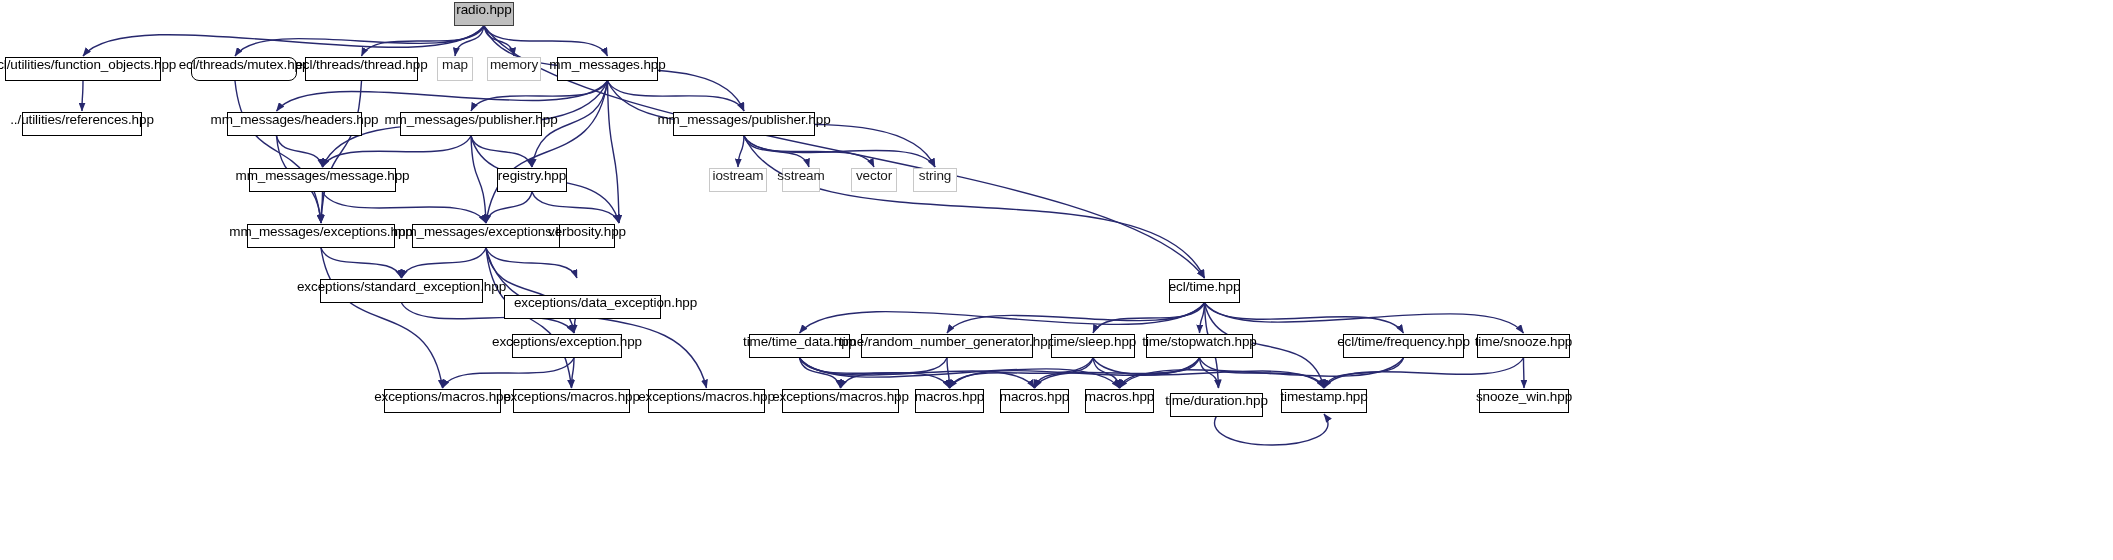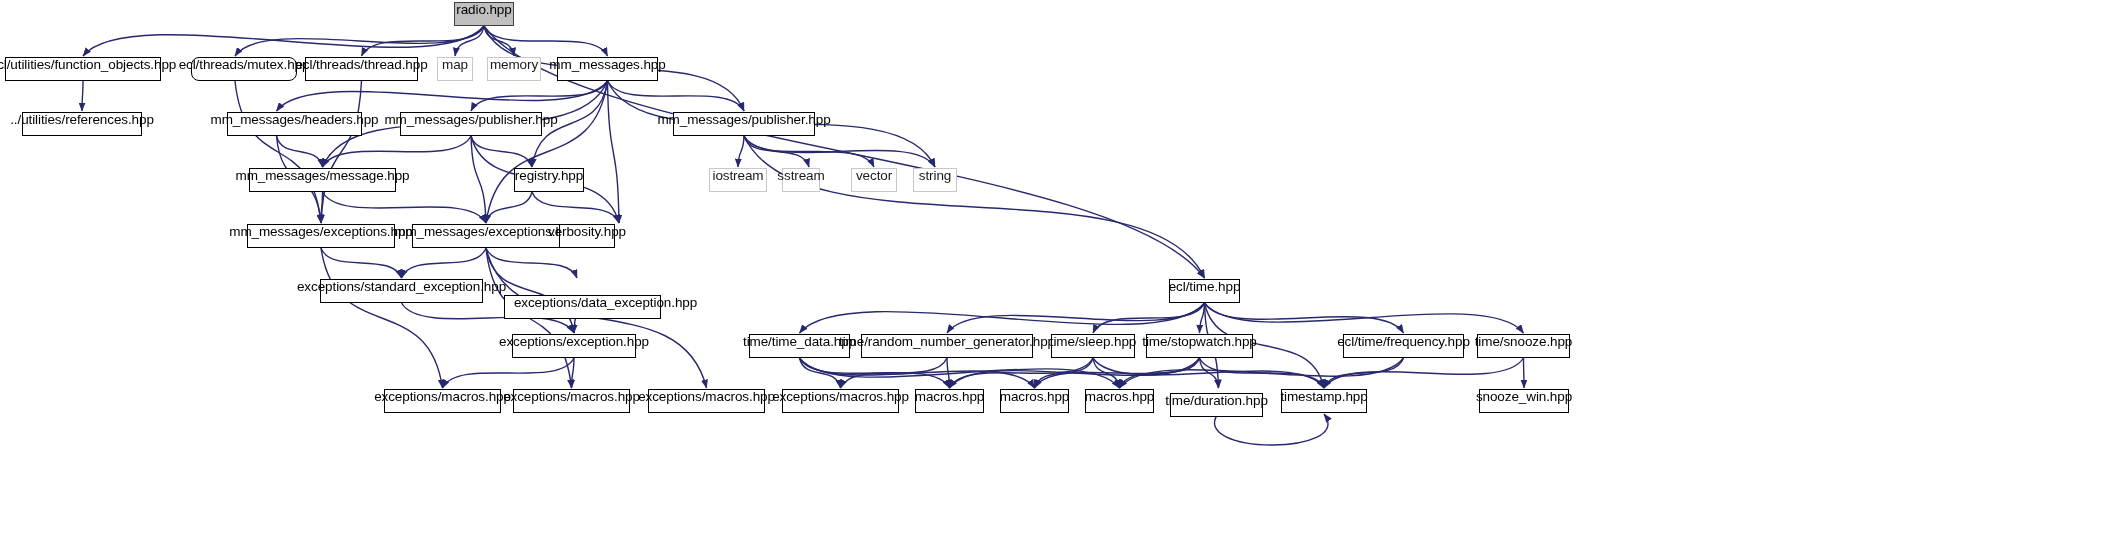--- a/index.html
+++ b/index.html
@@ -167,21 +167,21 @@
     </div>
     <div class="gnode" style="left: 400px; top: 112px; width: 142px;">
       <span class="lbl">mm_messages/publisher.hpp</span>
     </div>
     <div class="gnode" style="left: 673px; top: 112px; width: 142px;">
       <span class="lbl">mm_messages/publisher.hpp</span>
     </div>
     <div class="gnode" style="left: 249px; top: 168px; width: 147px;">
       <span class="lbl">mm_messages/message.hpp</span>
     </div>
-    <div class="gnode" style="left: 514px; top: 168px; width: 70px;">
+    <div class="gnode" style="left: 497px; top: 168px; width: 70px;">
       <span class="lbl">registry.hpp</span>
     </div>
     <div class="gnode sys" style="left: 709px; top: 168px; width: 58px;">
       <span class="lbl">iostream</span>
     </div>
     <div class="gnode sys" style="left: 782px; top: 168px; width: 38px;">
       <span class="lbl">sstream</span>
     </div>
     <div class="gnode sys" style="left: 851px; top: 168px; width: 46px;">
       <span class="lbl">vector</span>
@@ -200,21 +200,21 @@
     </div>
     <div class="gnode" style="left: 320px; top: 279px; width: 163px;">
       <span class="lbl">exceptions/standard_exception.hpp</span>
     </div>
     <div class="gnode" style="left: 504px; top: 295px; width: 157px; padding-left: 46px;">
       <span class="lbl">exceptions/data_exception.hpp</span>
     </div>
     <div class="gnode" style="left: 1169px; top: 279px; width: 71px;">
       <span class="lbl">ecl/time.hpp</span>
     </div>
-    <div class="gnode" style="left: 512px; top: 334px; width: 124px;">
+    <div class="gnode" style="left: 512px; top: 334px; width: 110px;">
       <span class="lbl">exceptions/exception.hpp</span>
     </div>
     <div class="gnode" style="left: 749px; top: 334px; width: 101px;">
       <span class="lbl">time/time_data.hpp</span>
     </div>
     <div class="gnode" style="left: 861px; top: 334px; width: 172px;">
       <span class="lbl">time/random_number_generator.hpp</span>
     </div>
     <div class="gnode" style="left: 1051px; top: 334px; width: 84px;">
       <span class="lbl">time/sleep.hpp</span>

